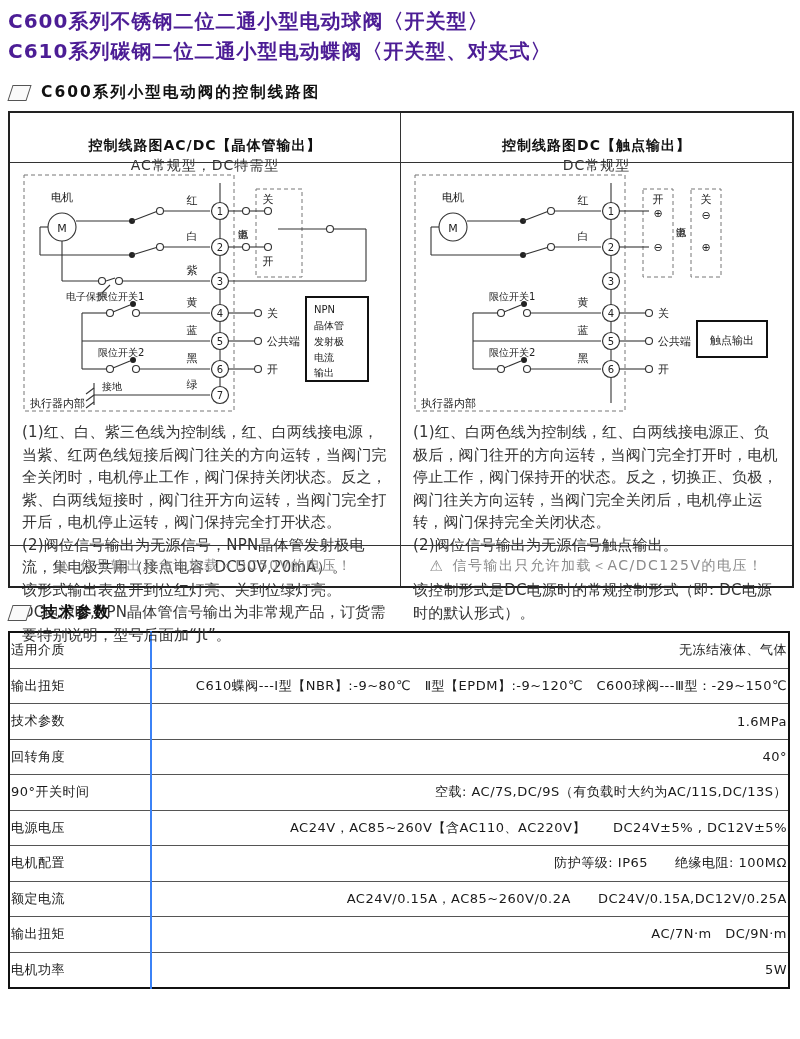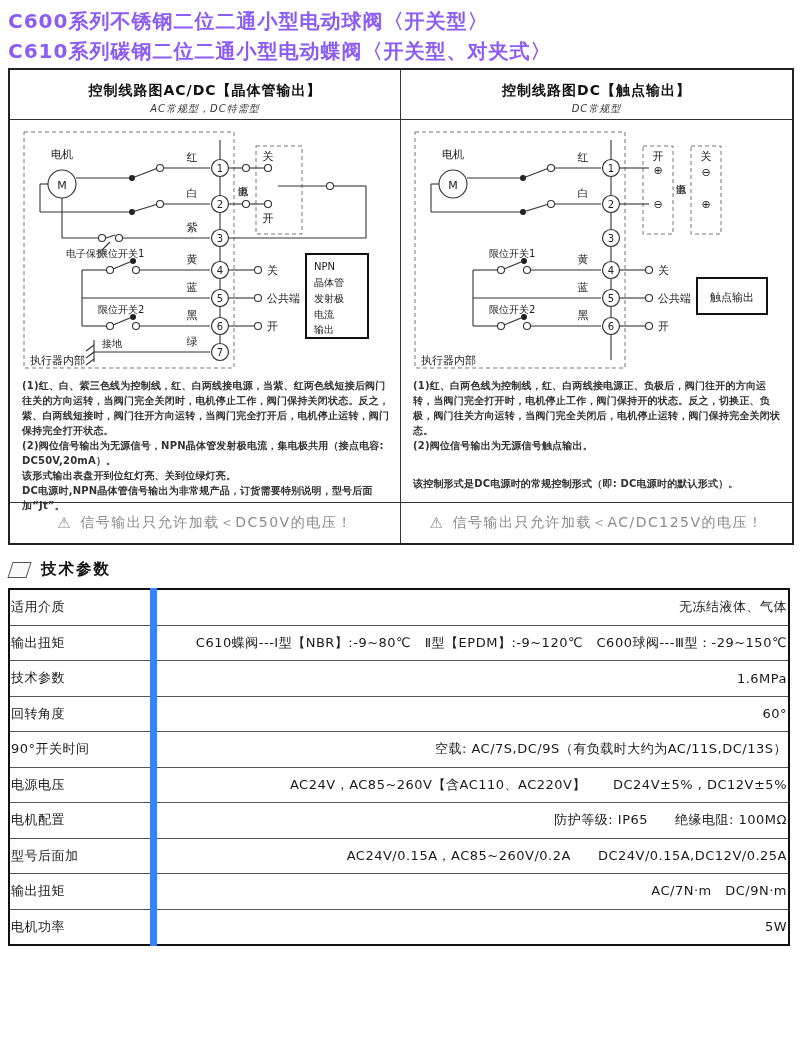--- a/index.html
+++ b/index.html
@@ -1,67 +1,71 @@
 <!DOCTYPE html>
 <html><head>
 <meta charset="utf-8">
 <style>
   html,body{margin:0;padding:0;background:#fff;color:#111;
     font-family:"DejaVu Sans","Liberation Sans",sans-serif;}
   .page{width:800px;height:1039px;position:relative;background:#fff;overflow:hidden;}
   
   .titles{padding:6px 0 0 8px;}
-  .title-line{font-size:20px;font-weight:600;letter-spacing:1px;line-height:1.5;color:#8b5cf6;}
+  .title-line{font-size:20px;font-weight:600;letter-spacing:1px;line-height:1.5;color:#4c1d95;}
   
   .section-head{display:flex;align-items:center;margin:16px 0 8px 10px;}
   .para-icon{display:inline-block;width:17px;height:14px;border:1.5px solid #555;
     transform:skewX(-18deg);background:#fafafa;margin-right:12px;}
   .section-title{font-size:15.5px;font-weight:700;letter-spacing:2px;color:#111;}
   
   .circuit-box{width:782px;margin:2px 0 0 8px;border:2px solid #222;display:grid;
     grid-template-columns:1fr 1fr;background:#fff;}
   .ccol{display:flex;flex-direction:column;}
   .ccol.leftcol{border-right:1px solid #333;}
-  .chead{height:50px;border-bottom:1px solid #333;text-align:center;padding-top:12px;box-sizing:border-box;}
+  .chead{height:50px;border-bottom:1px solid #333;text-align:center;padding-top:24px;box-sizing:border-box;}
   .chead .t{font-size:14px;font-weight:700;letter-spacing:1px;color:#111;}
-  .chead .s{font-size:10px;color:#333;letter-spacing:1px;margin-top:2px;font-style:italic;}
+  .chead .s{font-size:14px;color:#333;letter-spacing:1px;margin-top:2px;}
   .cdiagram{height:256px;position:relative;text-decoration:underline;}
   .cnotes{height:126px;padding:2px 10px 0 12px;box-sizing:border-box;}
-  .note-line{font-size:10px;line-height:1.5;color:#333;letter-spacing:0.2px;font-weight:bold;}
+  .note-line{font-size:15px;line-height:1.5;color:#333;letter-spacing:0.2px;}
   .cwarn{height:40px;border-top:1px solid #333;display:flex;align-items:center;
     justify-content:center;gap:8px;color:#8b8b8b;font-size:14px;letter-spacing:1.5px;}
   .warn-icon{font-size:15px;color:#8b8b8b;}
   
   svg text{fill:#222;font-family:"DejaVu Sans","Liberation Sans",sans-serif;}
   .wire{stroke:#333;stroke-width:1.1;fill:none;}
   .dash{stroke:#777;stroke-width:1;fill:none;stroke-dasharray:4 3;}
   .oc{fill:#fff;stroke:#333;stroke-width:1.1;}
   .fc{fill:#222;stroke:none;}
   .term{fill:#fff;stroke:#333;stroke-width:1.2;}
   .lbl{font-size:11px;}
   .lbl-s{font-size:10px;}
   .tnum{font-size:10px;text-anchor:middle;}
   .vert{writing-mode:vertical-rl;text-orientation:upright;}
   .outbox{fill:none;stroke:#111;stroke-width:2;}
   
   .param-table{width:782px;margin:4px 0 0 8px;border:2px solid #111;border-collapse:collapse;}
   .param-table td{border:1px solid #555;font-size:13px;color:#1a1a1a;height:32.5px;letter-spacing:0.5px;}
-  .param-table td.plabel{width:138px;border-right:7px solid #3b82f6;}
+  .param-table td.plabel{width:138px;border-right:2px solid #3b82f6;}
   .param-table td.pvalue{text-align:right;}
 </style>
 </head>
 <body>
 
 <div class="page">
 
   <div class="titles">
     <div class="title-line">C600系列不锈钢二位二通小型电动球阀〈开关型〉</div>
     <div class="title-line">C610系列碳钢二位二通小型电动蝶阀〈开关型、对夹式〉</div>
   </div>
 
+  <div class="section-head">
+    <span class="para-icon"></span>
+    <span class="section-title">C600系列小型电动阀的控制线路图</span>
+  </div>
 
   <div class="circuit-box">
 
     <div class="ccol leftcol">
       <div class="chead">
         <div class="t">控制线路图AC/DC【晶体管输出】</div>
         <div class="s">AC常规型，DC特需型</div>
       </div>
       <div class="cdiagram">
         <svg width="390" height="256" viewBox="0 0 390 256">
@@ -359,36 +363,36 @@
       <tr>
           <td class="plabel">输出扭矩</td>
           <td class="pvalue">C610蝶阀---Ⅰ型【NBR】:-9~80℃　Ⅱ型【EPDM】:-9~120℃　C600球阀---Ⅲ型：-29~150℃</td>
         </tr>
       <tr>
           <td class="plabel">技术参数</td>
           <td class="pvalue">1.6MPa</td>
         </tr>
       <tr>
           <td class="plabel">回转角度</td>
-          <td class="pvalue">60°</td>
+          <td class="pvalue">40°</td>
         </tr>
       <tr>
           <td class="plabel">90°开关时间</td>
           <td class="pvalue">空载: AC/7S,DC/9S（有负载时大约为AC/11S,DC/13S）</td>
         </tr>
       <tr>
           <td class="plabel">电源电压</td>
           <td class="pvalue">AC24V，AC85~260V【含AC110、AC220V】　　DC24V±5% , DC12V±5%</td>
         </tr>
       <tr>
           <td class="plabel">电机配置</td>
           <td class="pvalue">防护等级: IP65　　绝缘电阻: 100MΩ</td>
         </tr>
       <tr>
-          <td class="plabel">型号后面加</td>
+          <td class="plabel">额定电流</td>
           <td class="pvalue">AC24V/0.15A，AC85~260V/0.2A　　DC24V/0.15A,DC12V/0.25A</td>
         </tr>
       <tr>
           <td class="plabel">输出扭矩</td>
           <td class="pvalue">AC/7N·m　DC/9N·m</td>
         </tr>
       <tr>
           <td class="plabel">电机功率</td>
           <td class="pvalue">5W</td>
         </tr>

